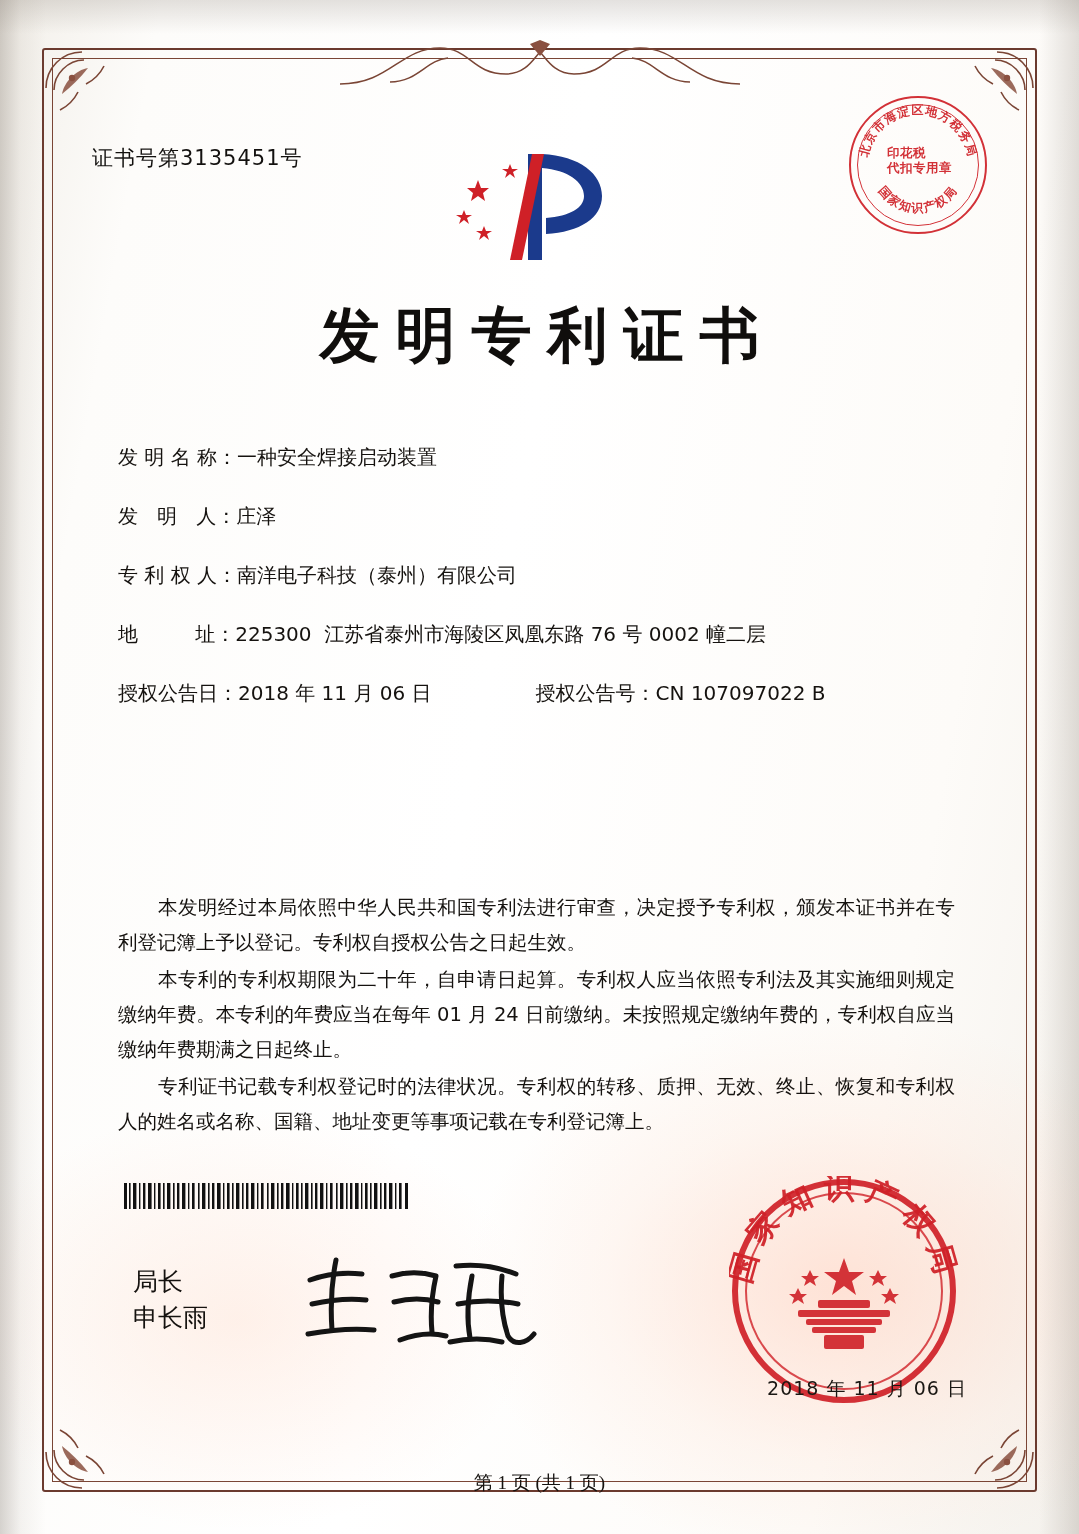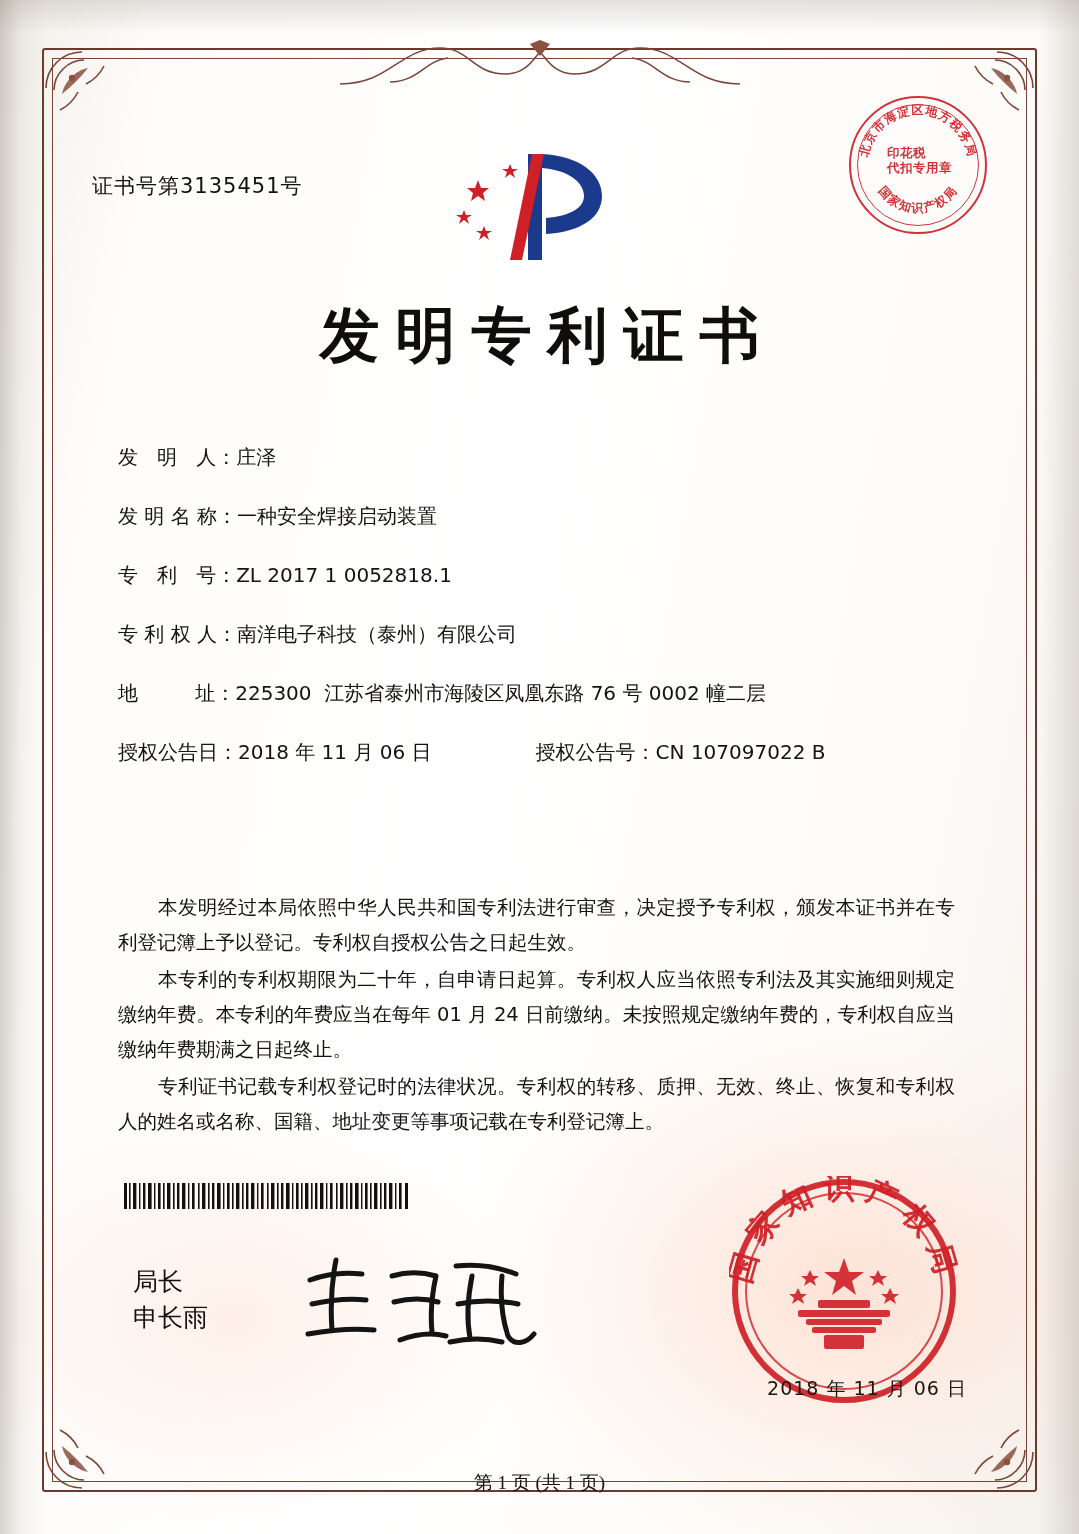--- a/index.html
+++ b/index.html
@@ -71,21 +71,20 @@
   }
 
   
   .cert-no {
     position: absolute;
     left: 92px; top: 144px;
     font-size: 21px;
     letter-spacing: 1px;
     color: #13110f;
     font-family: "DejaVu Sans", sans-serif;
-    margin-top: 28px;
   }
 
   .logo {
     position: absolute;
     left: 50%; top: 148px;
     transform: translateX(-50%);
     width: 180px; height: 120px;
   }
 
   .stamp-tax {
@@ -322,30 +321,26 @@
     <div class="lines">
       <div>印花税</div>
       <div>代扣专用章</div>
     </div>
   </div>
 
   <div class="title">发明专利证书</div>
 
   <div class="fields">
     <div class="field-row">
+      <span class="field-label">发 明 名 称：</span>
+      <span class="field-value">一种安全焊接启动装置</span>
+    </div>
+    <div class="field-row">
       <span class="field-label">发   明   人：</span>
       <span class="field-value">庄泽</span>
-    </div>
-    <div class="field-row">
-      <span class="field-label">发 明 名 称：</span>
-      <span class="field-value">一种安全焊接启动装置</span>
-    </div>
-    <div class="field-row">
-      <span class="field-label">专   利   号：</span>
-      <span class="field-value">ZL 2017 1 0052818.1</span>
     </div>
     <div class="field-row">
       <span class="field-label">专 利 权 人：</span>
       <span class="field-value">南洋电子科技（泰州）有限公司</span>
     </div>
     <div class="field-row">
       <span class="field-label">地         址：</span>
       <span class="field-value">225300  江苏省泰州市海陵区凤凰东路 76 号 0002 幢二层</span>
     </div>
     <div class="field-row pair">

